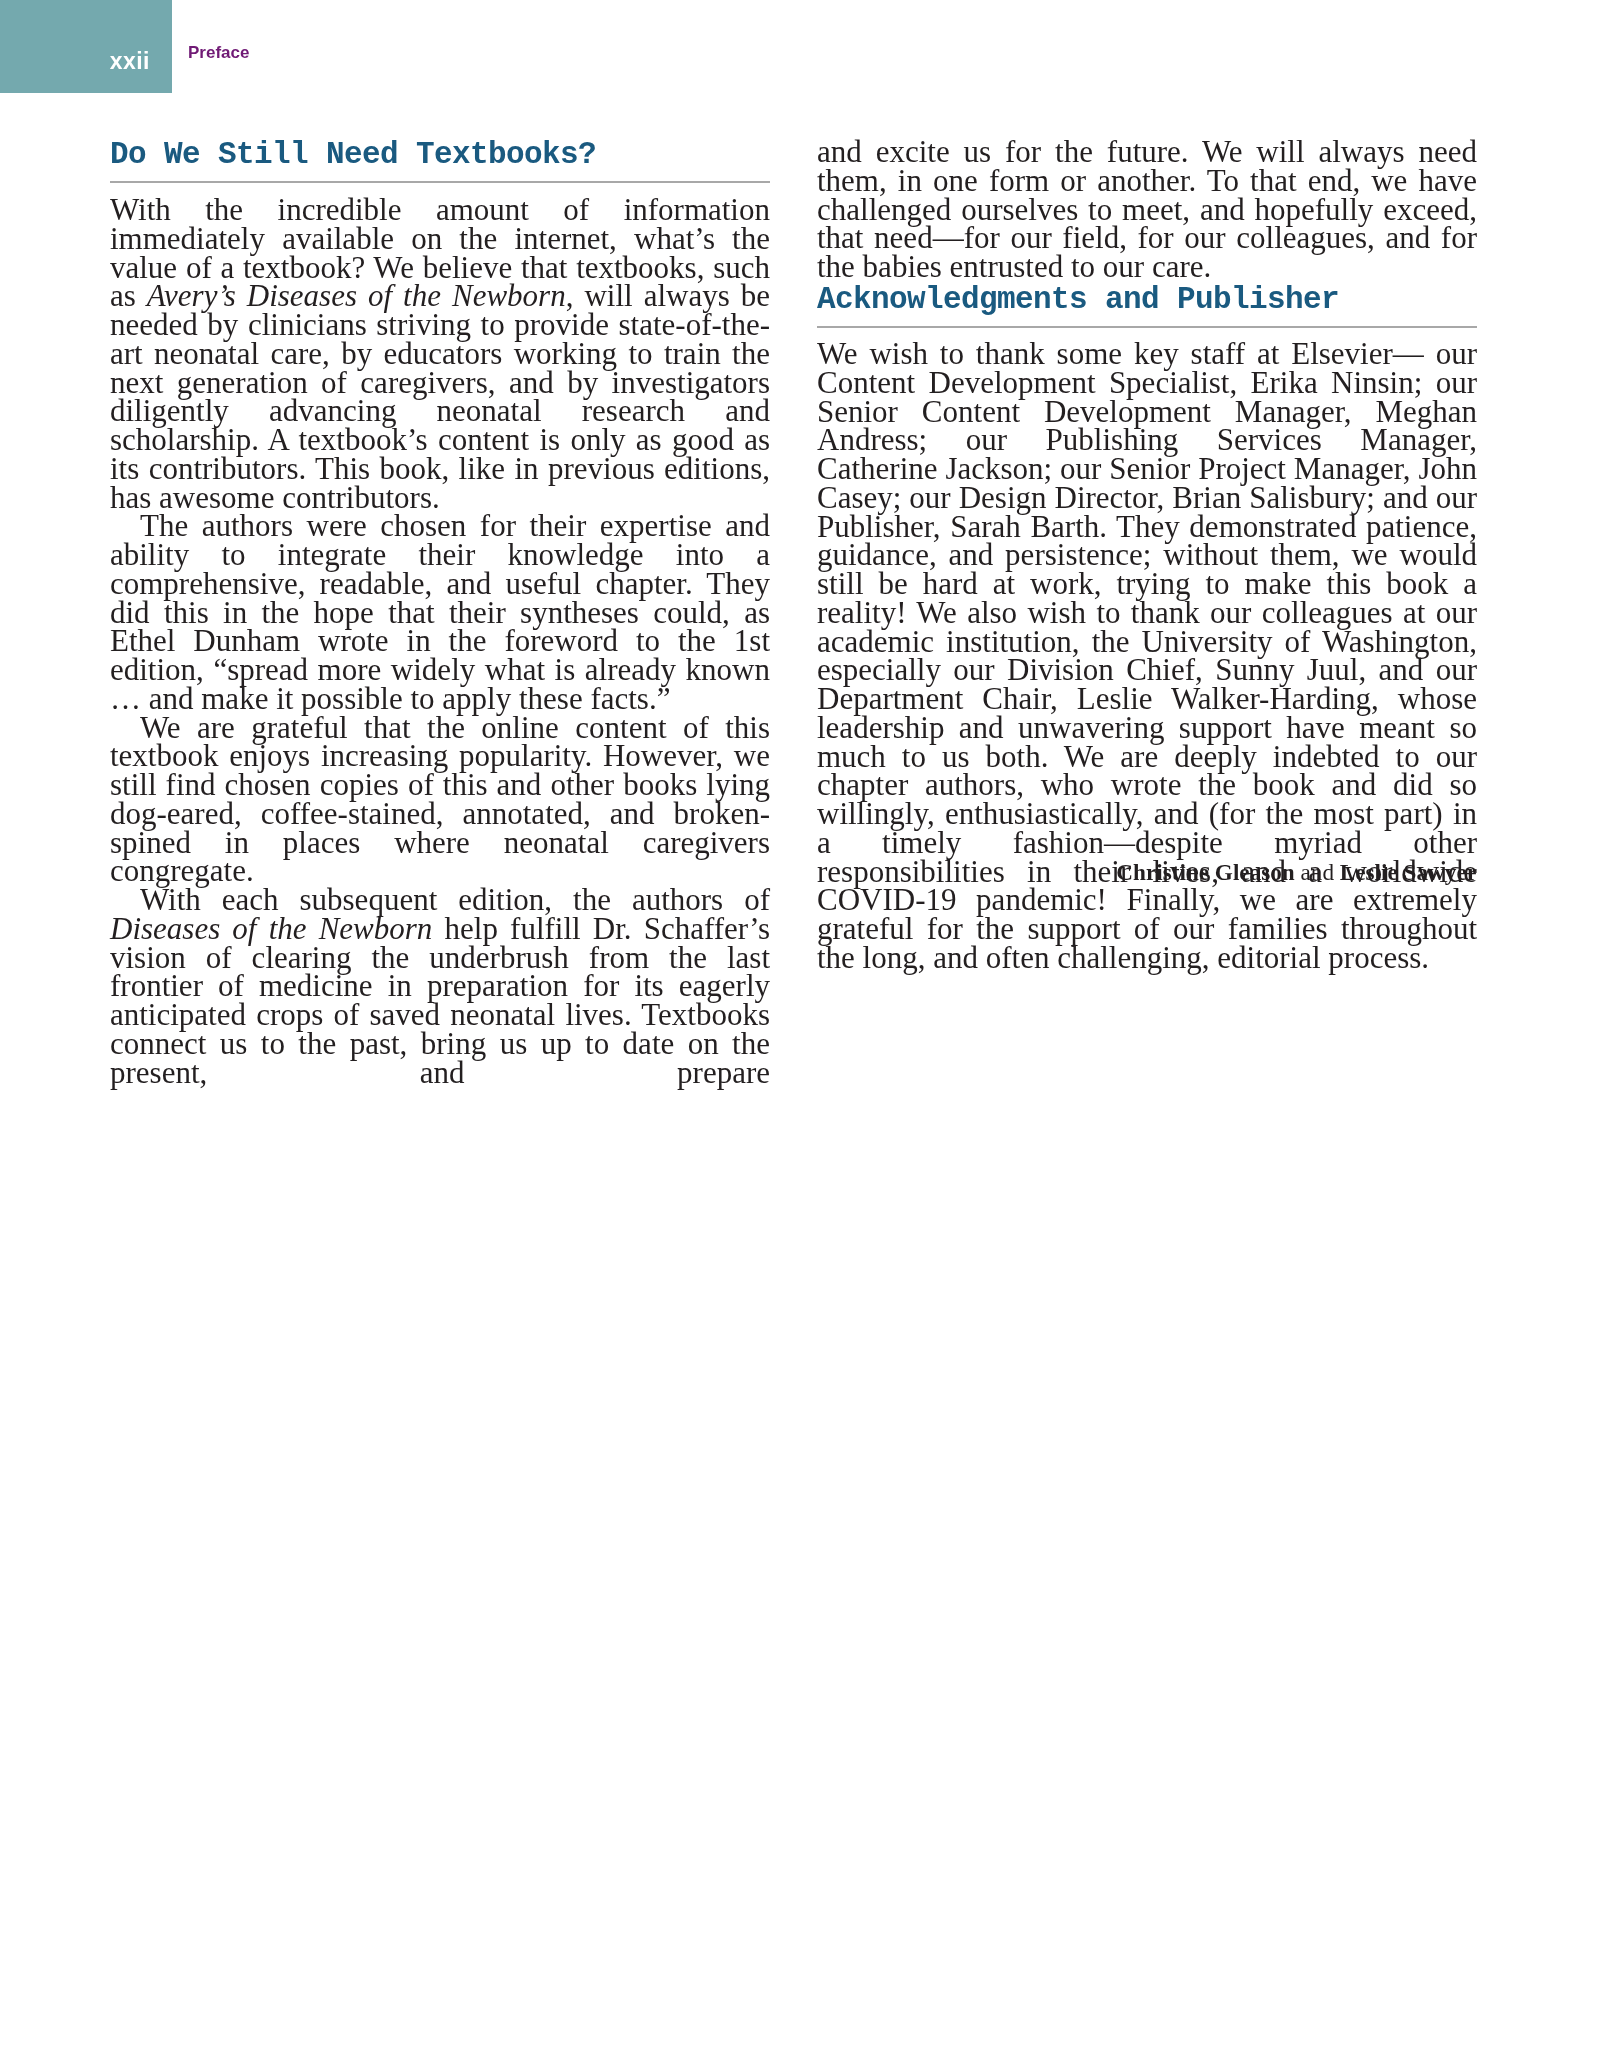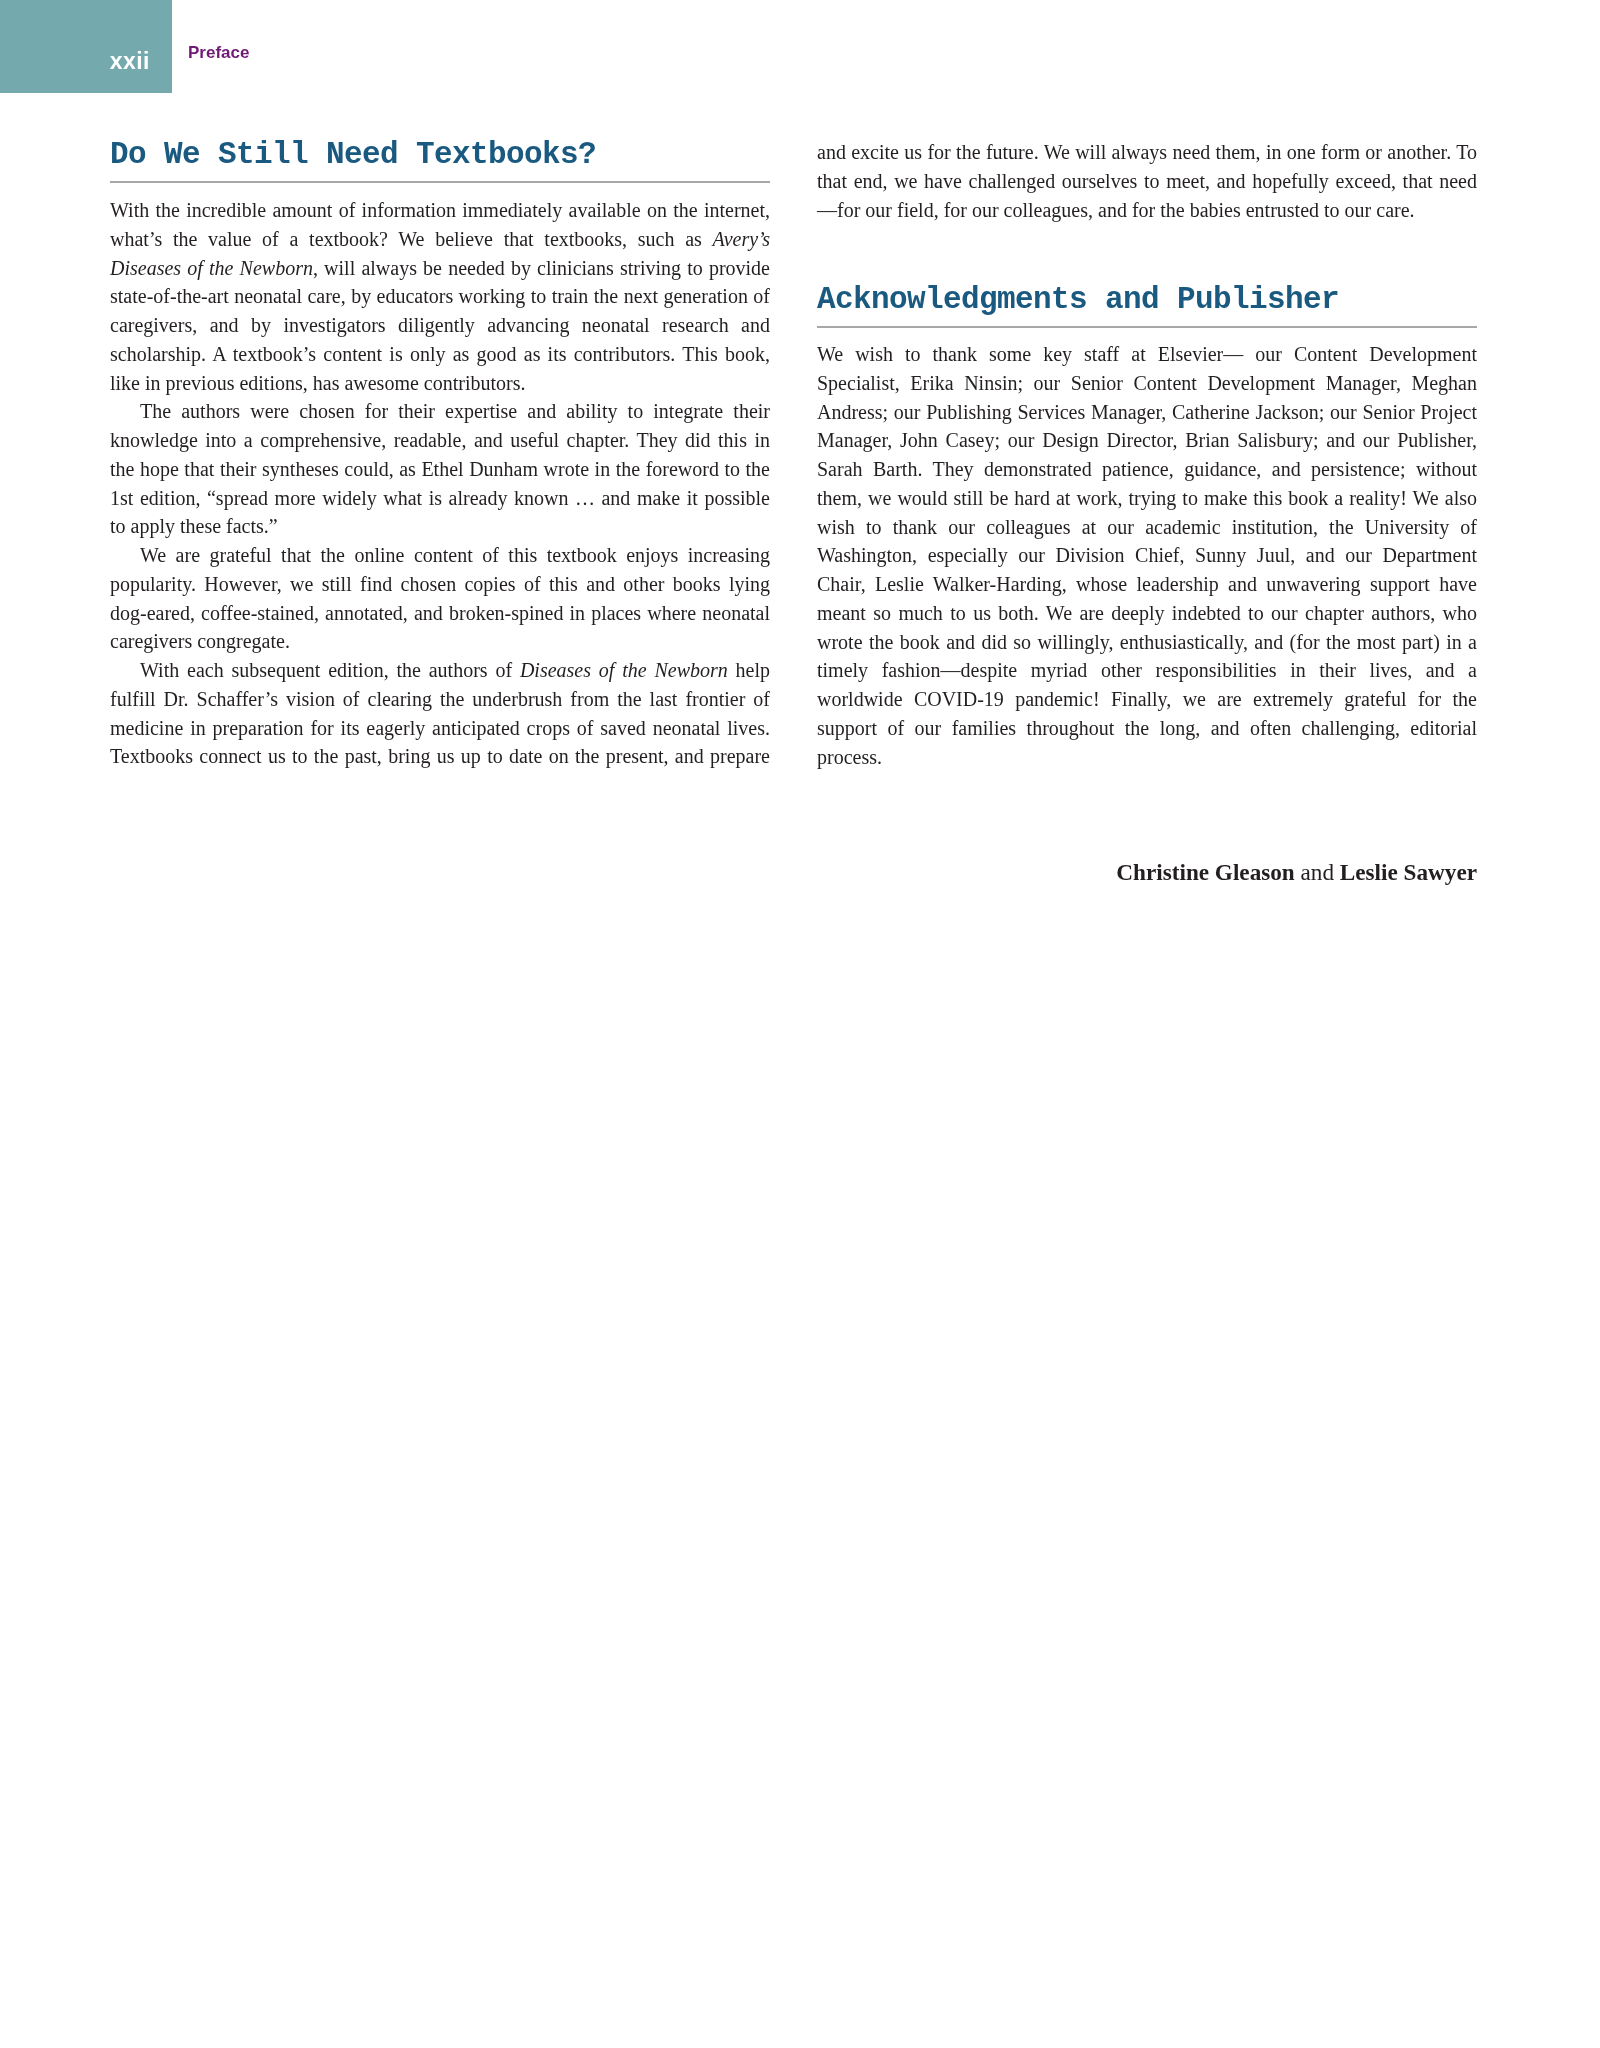--- a/index.html
+++ b/index.html
@@ -11,21 +11,21 @@
   .running-head { position: absolute; left: 188px; top: 43px;
                   font-family: "Liberation Sans", "DejaVu Sans", sans-serif; font-weight: bold; font-size: 17px; color: #701a75; }
   .col { position: absolute; width: 660px; }
   .col-left { left: 110px; top: 0; }
   .col-right { left: 817px; top: 0; }
   .heading { position: absolute; left: 0; width: 660px; margin: 0;
              font-family: Liberation Mono, monospace; font-weight: bold;
              font-size: 31px; color: #1a5a80; letter-spacing: -0.6px; line-height: 36px; }
   .rule { position: absolute; left: 0; width: 660px; height: 0; border-top: 2px solid #a8a8a8; }
   .body-text { position: absolute; left: 0; width: 660px; margin: 0;
-               font-size: 20px; line-height: 28.75px; text-align: justify; hyphens: manual; }
+               font-size: 31px; line-height: 28.75px; text-align: justify; hyphens: manual; }
   .body-text p { margin: 0; text-indent: 0; }
   .body-text p.indent { text-indent: 30px; }
   .body-text em { font-style: italic; }
   .signature { position: absolute; right: 0; text-align: right; font-size: 23.2px; line-height: 28.75px; white-space: nowrap; }
   .signature b { font-weight: bold; }
 </style>
 </head>
 <body>
 
 <div class="tab-block">

